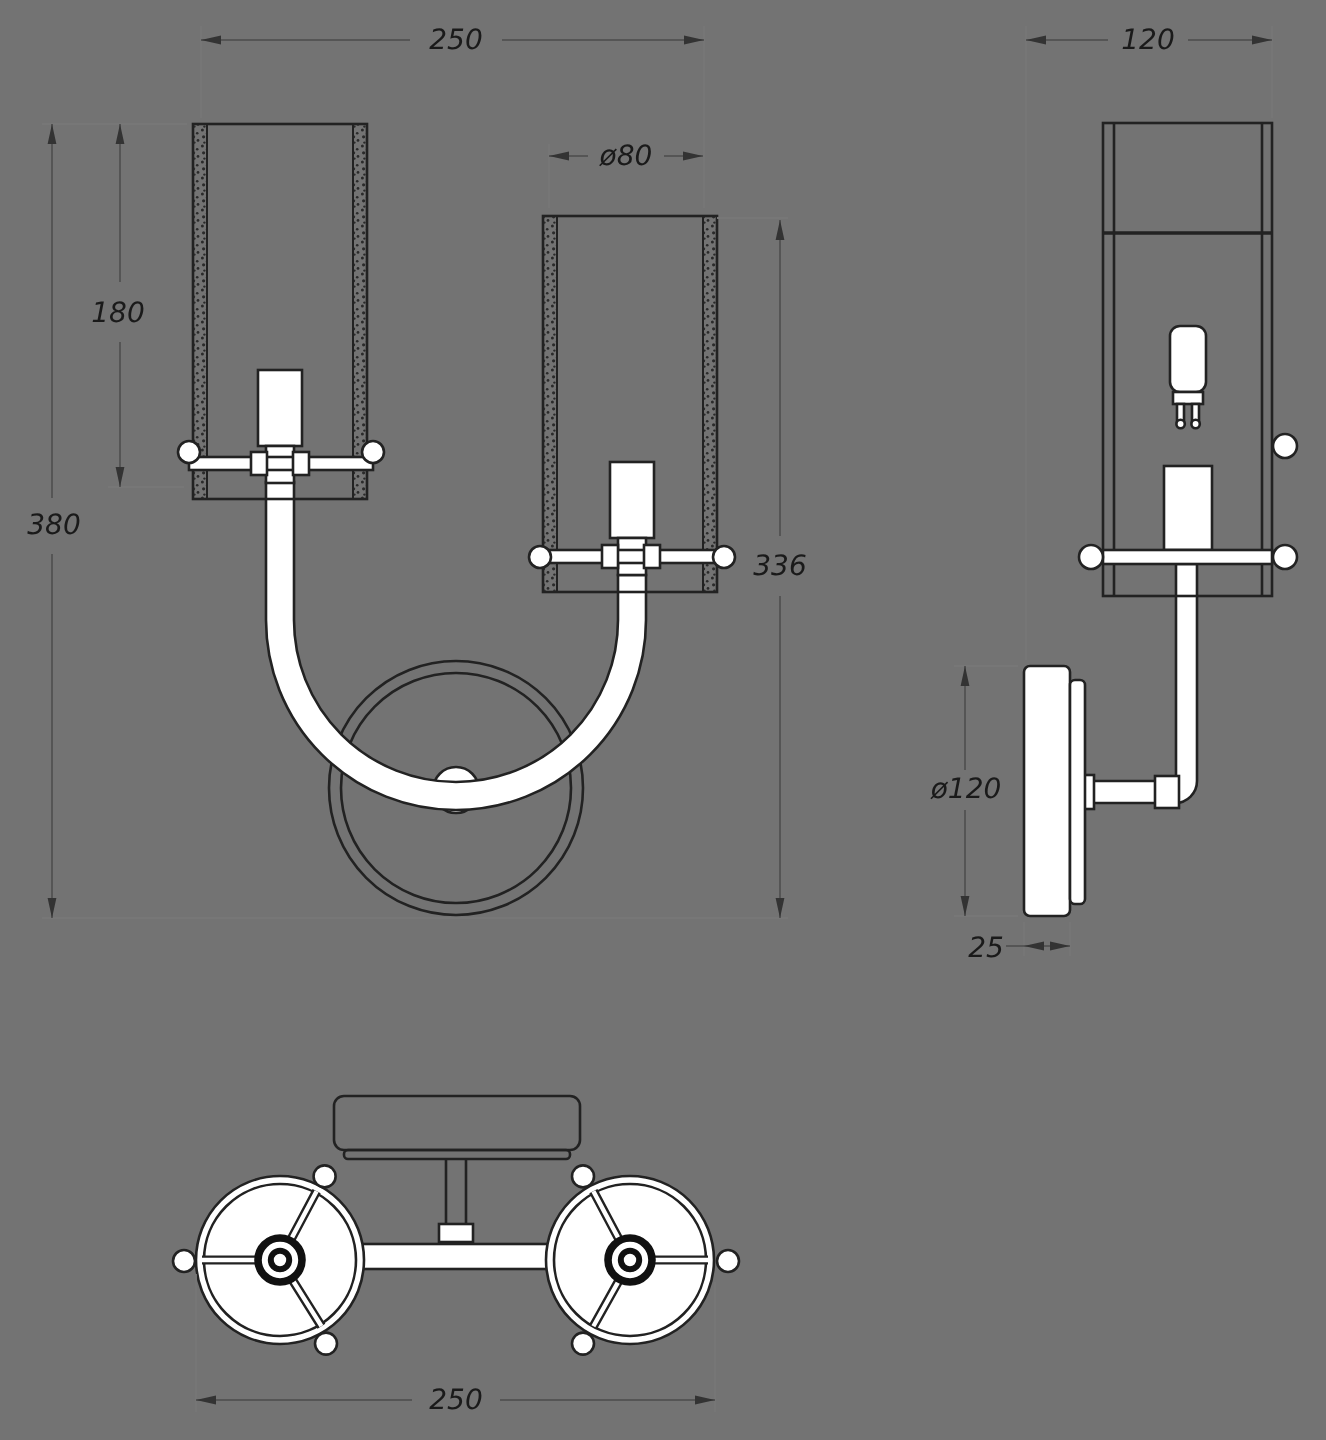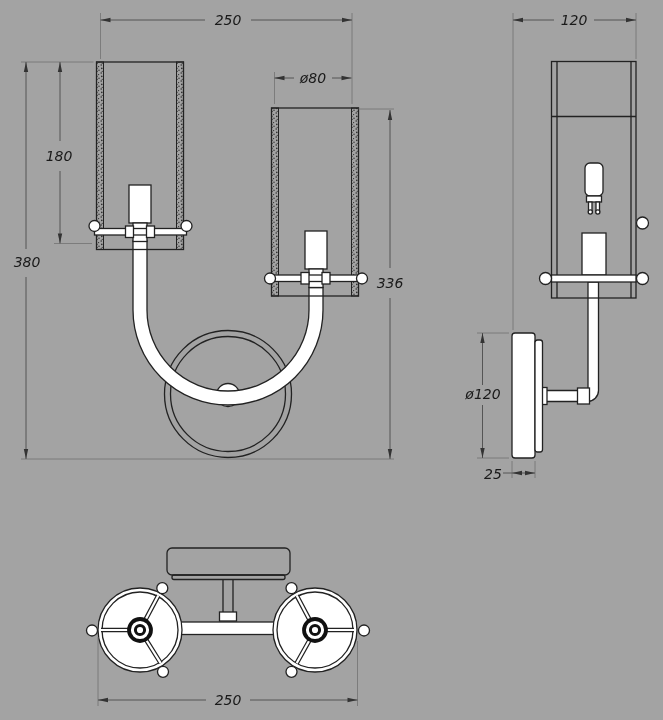--- a/index.html
+++ b/index.html
@@ -5,21 +5,21 @@
   html, body {
     margin: 0;
     padding: 0;
     background: #ffffff;
     font-family: "DejaVu Sans", sans-serif;
   }
   .canvas {
     position: relative;
     width: 663px;
     height: 720px;
-    background: #a3a3a3;
+    background: #737373;
     overflow: hidden;
   }
   svg { display: block; }
   .obj  { stroke: #222222; stroke-width: 1.3; fill: none; }
   .objf { stroke: #222222; stroke-width: 1.3; fill: #ffffff; }
   .obj-thick { stroke: #222222; stroke-width: 1.7; fill: none; }
   .dim  { stroke: #555555; stroke-width: 1; fill: none; }
   .ext  { stroke: #777777; stroke-width: 0.9; fill: none; }
   .arr  { fill: #333333; stroke: none; }
   .dimtext {

